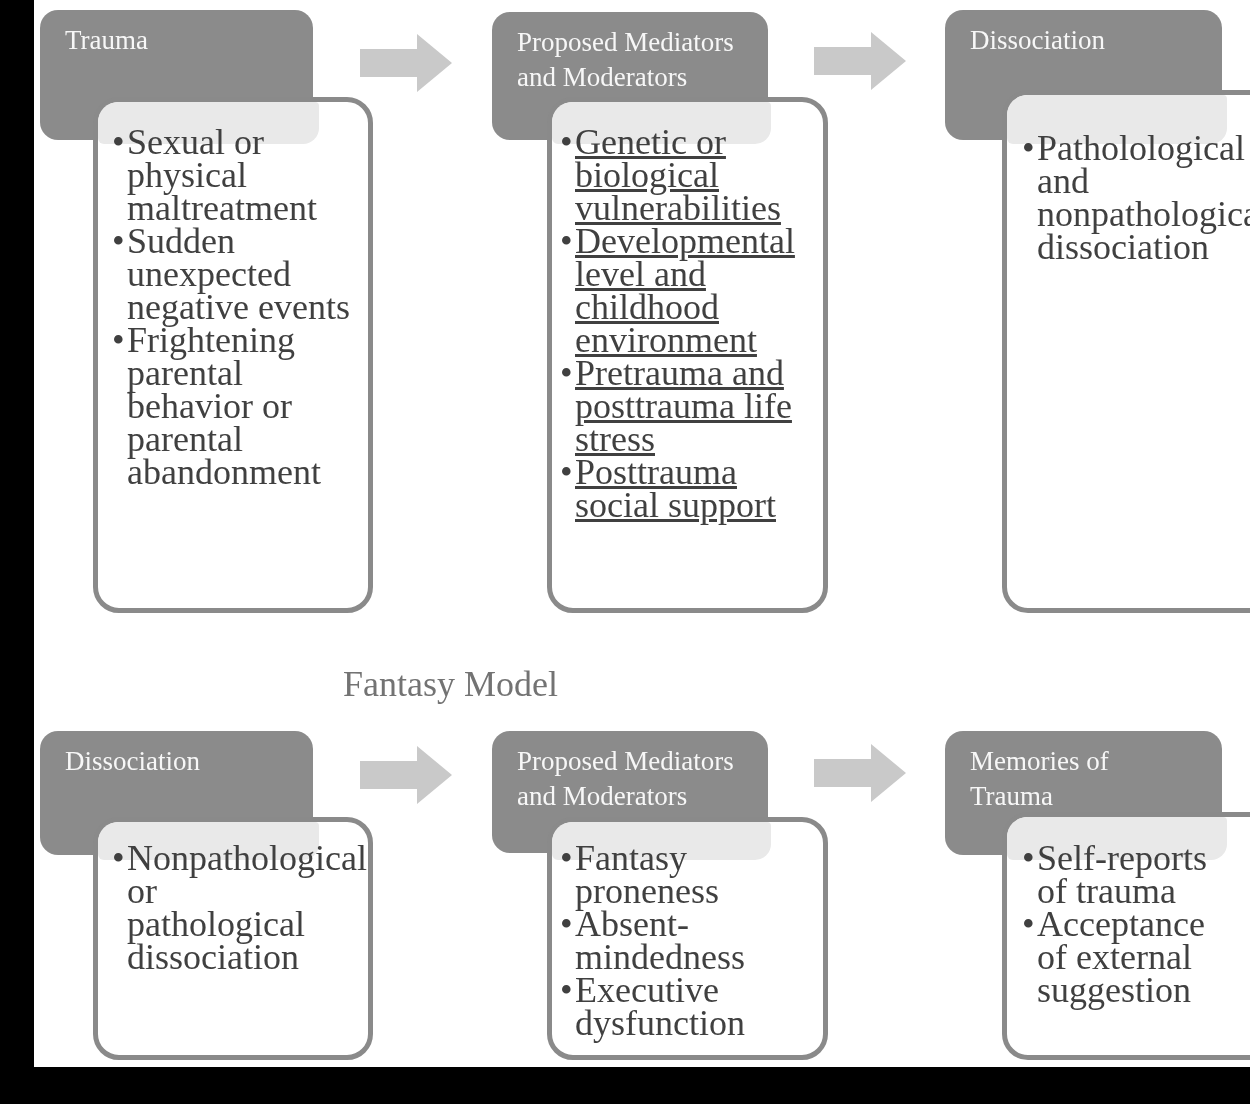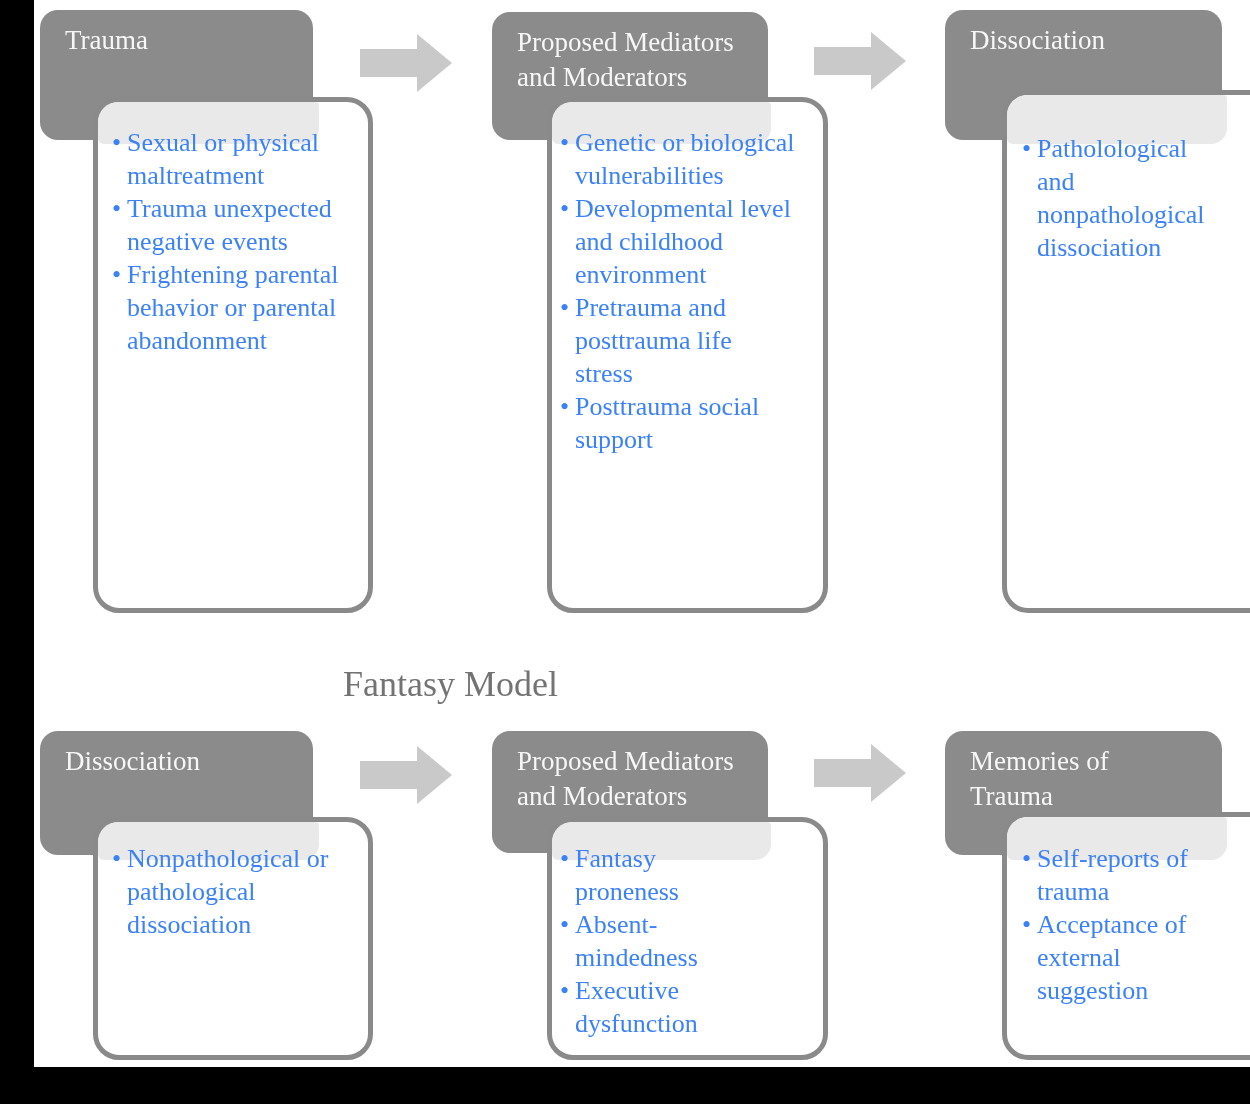--- a/index.html
+++ b/index.html
@@ -33,21 +33,21 @@
     box-sizing:border-box;
   }
   .cap{
     position:absolute;z-index:3;
     background:#e9e9e9;
     border-radius:20px 4px 16px 6px;
   }
   .bullets{
     position:absolute;z-index:4;
     margin:0;padding:0;list-style:none;
-    font-size:26px;line-height:33px;color:#3b82f6;
+    font-size:36px;line-height:33px;color:#404040;
   }
   .bullets li{position:relative;padding-left:15px;}
   .bullets li::before{content:"\2022";position:absolute;left:0;top:0;}
   
   .arrow{position:absolute;z-index:0;}
   .arrow svg{display:block;}
   
   .section-title{
     position:absolute;z-index:1;
     font-size:36px;line-height:40px;color:#737373;
@@ -55,21 +55,21 @@
   }
   
   .b1h{left:40px;top:10px;width:273px;height:130px;}
   .b1b{left:93px;top:97px;width:280px;height:516px;}
   .b1c{left:98px;top:102px;width:221px;height:42px;}
   .b1u{left:112px;top:126px;width:240px;}
   .a1{left:360px;top:34px;}
   .b2h{left:492px;top:12px;width:276px;height:128px;}
   .b2b{left:547px;top:97px;width:281px;height:516px;}
   .b2c{left:552px;top:102px;width:219px;height:42px;}
-  .b2u{left:560px;top:126px;width:235px;}
+  .b2u{left:560px;top:126px;width:235px;text-decoration:underline;}
   .a2{left:814px;top:32px;}
   .b3h{left:945px;top:10px;width:277px;height:130px;}
   .b3b{left:1002px;top:90px;width:290px;height:523px;}
   .b3c{left:1007px;top:95px;width:220px;height:49px;}
   .b3u{left:1022px;top:132px;width:208px;}
   
   .t1{left:343px;top:664px;}
   
   .b4h{left:40px;top:731px;width:273px;height:124px;}
   .b4b{left:93px;top:817px;width:280px;height:243px;}
@@ -92,21 +92,21 @@
 
 <div class="page">
 
   <div class="hdr b1h">
     <span class="htext">Trauma</span>
   </div>
   <div class="body-box b1b"></div>
   <div class="cap b1c"></div>
   <ul class="bullets b1u">
     <li>Sexual or physical maltreatment</li>
-    <li>Trauma unexpected negative events</li>
+    <li>Sudden unexpected negative events</li>
     <li>Frightening parental behavior or parental abandonment</li>
   </ul>
 
   <div class="arrow a1">
     <svg width="92" height="58" viewBox="0 0 92 58">
         <polygon points="0,15 57,15 57,0 92,29 57,58 57,43 0,43" fill="#c9c9c9"></polygon>
       </svg>
   </div>
 
   <div class="hdr b2h">

